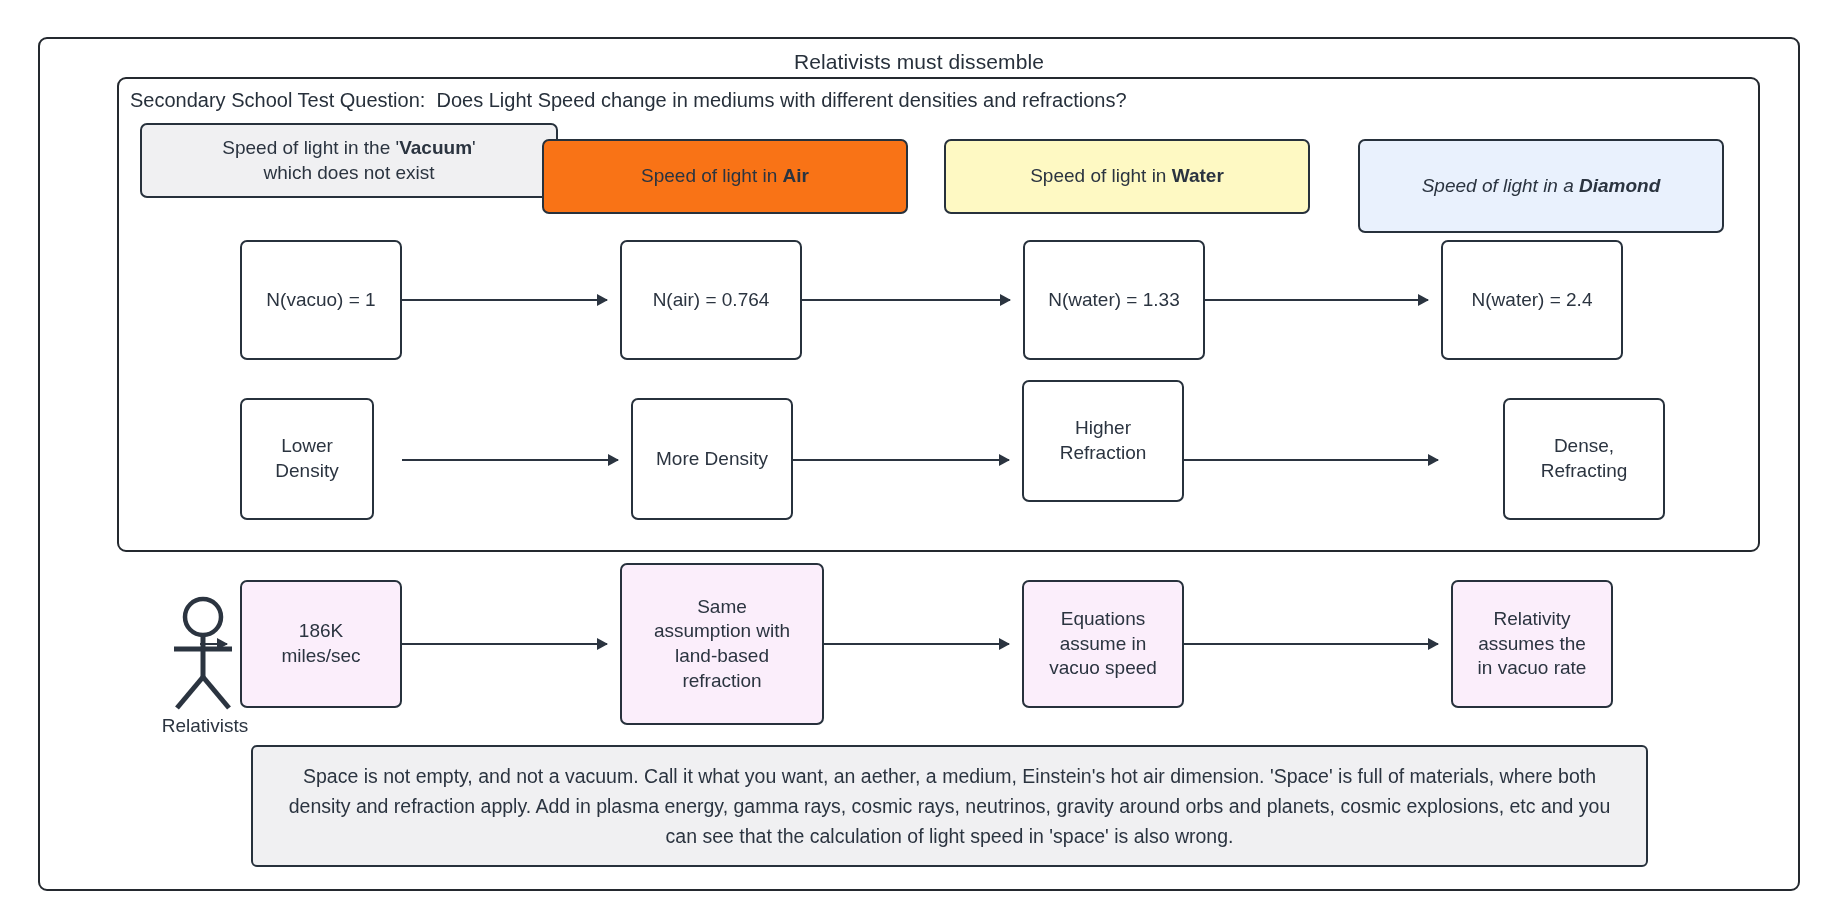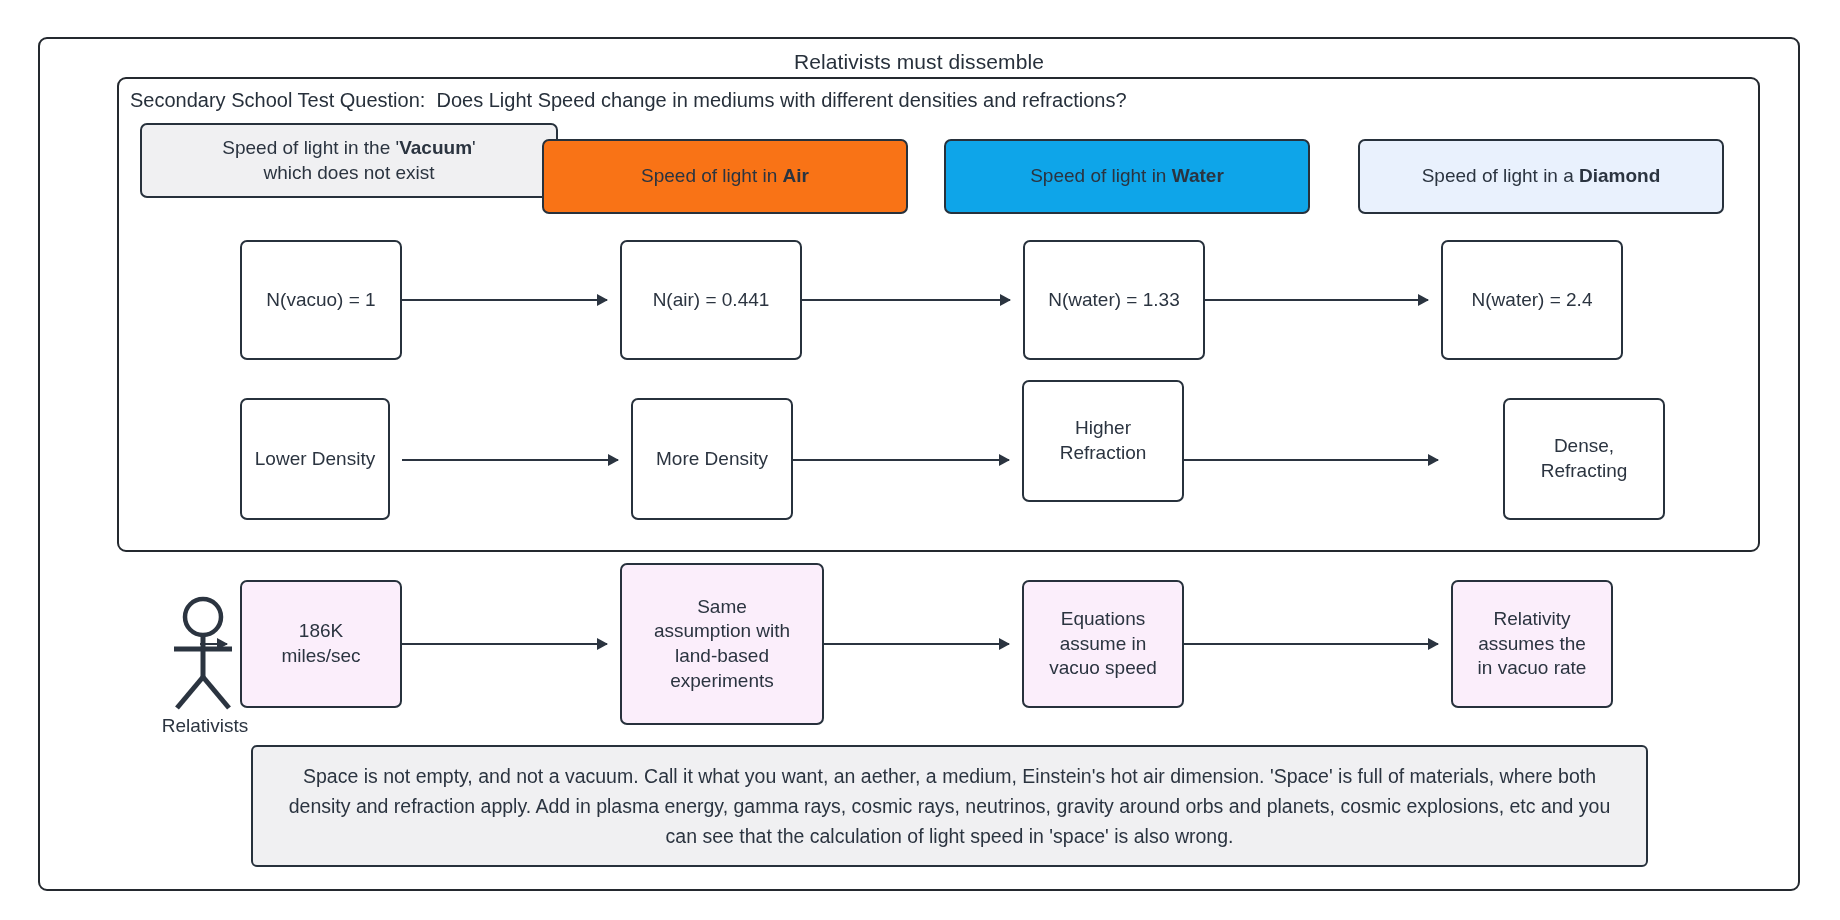--- a/index.html
+++ b/index.html
@@ -75,21 +75,21 @@
     color: #2b3440;
     font-size: 19px;
     line-height: 1.30;
     padding: 4px 8px;
     background: #ffffff;
   }
   .node b { font-weight: 700; }
 
   .fill-gray  { background: #f0f0f2; }
   .fill-yellow{ background: #f97316; }
-  .fill-green { background: #0ea5e9; }
+  .fill-green { background: #fef9c3; }
   .fill-blue  { background: #e9f1fd; }
   .fill-pink  { background: #fbeefb; }
 
   
   .arrow {
     position: absolute;
     height: 2px;
     background: #2b3440;
   }
   .arrow::after {
@@ -166,36 +166,36 @@
       <span>Speed of light in </span><b>Air</b><span></span>
     </span>
   </div>
 
   <div class="node fill-green" style="left:944px; top:139px; width:366px; height:75px;">
     <span>
       <span>Speed of light in </span><b>Water</b><span></span>
     </span>
   </div>
 
-  <div class="node fill-blue" style="left:1358px; top:139px; width:366px; height:75px;">
+  <div class="node fill-blue" style="left:1358px; top:139px; width:366px; height:94px;font-style:italic;">
     <span>
       <span>Speed of light in a </span><b>Diamond</b><span></span>
     </span>
   </div>
 
   <div class="node" style="left:240px; top:240px; width:162px; height:120px;text-align:right;">N(vacuo) = 1</div>
-  <div class="node" style="left:620px; top:240px; width:182px; height:120px;">N(air) = 0.441</div>
+  <div class="node" style="left:620px; top:240px; width:182px; height:120px;">N(air) = 0.764</div>
   <div class="node" style="left:1023px; top:240px; width:182px; height:120px;">N(water) = 1.33</div>
   <div class="node" style="left:1441px; top:240px; width:182px; height:120px;">N(water) = 2.4</div>
 
   <div class="arrow" style="left:402px; top:299px; width:205px;"></div>
   <div class="arrow" style="left:802px; top:299px; width:208px;"></div>
   <div class="arrow" style="left:1205px; top:299px; width:223px;"></div>
 
-  <div class="node" style="left:240px; top:398px; width:150px; height:122px; white-space:pre-line;">Lower Density</div>
+  <div class="node" style="left:240px; top:398px; width:134px; height:122px; white-space:pre-line;">Lower Density</div>
   <div class="node" style="left:631px; top:398px; width:162px; height:122px; white-space:pre-line;">More Density</div>
   <div class="node" style="left:1022px; top:380px; width:162px; height:122px; white-space:pre-line;">Higher
 Refraction</div>
   <div class="node" style="left:1503px; top:398px; width:162px; height:122px; white-space:pre-line;">Dense,
 Refracting</div>
 
   <div class="arrow" style="left:402px; top:459px; width:216px;"></div>
   <div class="arrow" style="left:793px; top:459px; width:216px;"></div>
   <div class="arrow" style="left:1184px; top:459px; width:254px;"></div>
 
@@ -206,21 +206,21 @@
     <line x1="46" y1="82" x2="20" y2="113" stroke="#2b3440" stroke-width="5"></line>
     <line x1="46" y1="82" x2="72" y2="113" stroke="#2b3440" stroke-width="5"></line>
   </svg>
   <div class="actor-label">Relativists</div>
 
   <div class="node fill-pink" style="left:240px; top:580px; width:162px; height:128px; white-space:pre-line;">186K
 miles/sec</div>
   <div class="node fill-pink" style="left:620px; top:563px; width:204px; height:162px; white-space:pre-line;">Same
 assumption with
 land-based
-experiments</div>
+refraction</div>
   <div class="node fill-pink" style="left:1022px; top:580px; width:162px; height:128px; white-space:pre-line;">Equations
 assume in
 vacuo speed</div>
   <div class="node fill-pink" style="left:1451px; top:580px; width:162px; height:128px; white-space:pre-line;">Relativity
 assumes the
 in vacuo rate</div>
 
   <div class="arrow" style="left:200px; top:643px; width:27px;"></div>
   <div class="arrow" style="left:402px; top:643px; width:205px;"></div>
   <div class="arrow" style="left:824px; top:643px; width:185px;"></div>

